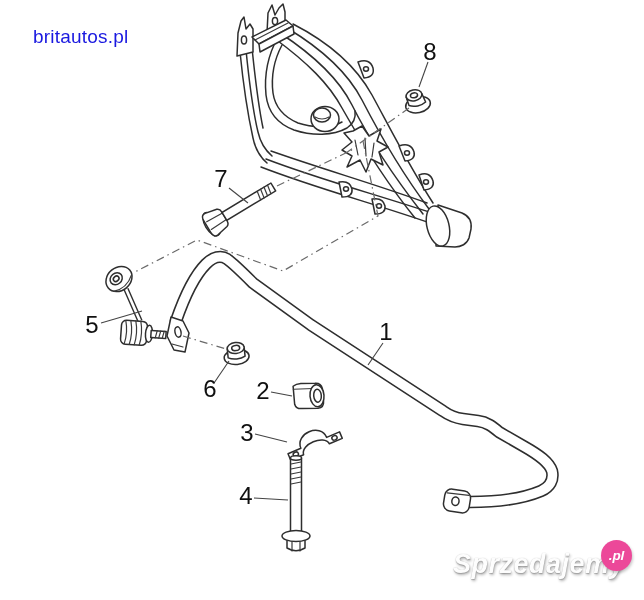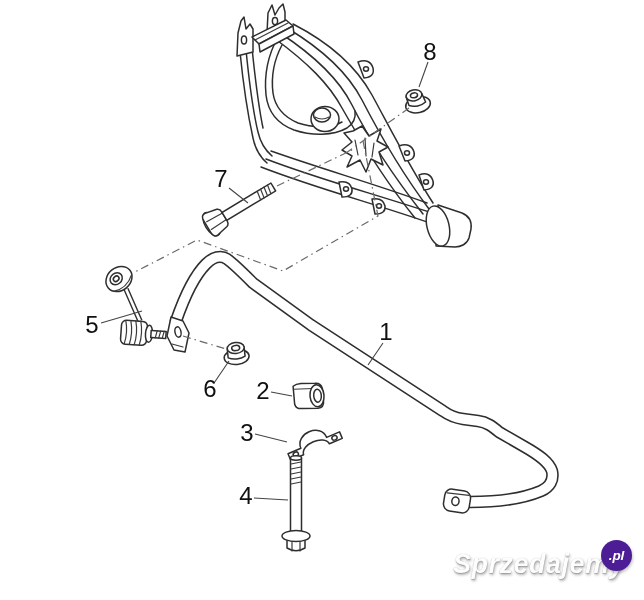--- a/index.html
+++ b/index.html
@@ -13,29 +13,30 @@
   svg .wh{fill:#ffffff;stroke:#2e2e2e;stroke-width:1.5;stroke-linejoin:round;}
   svg .cl{fill:none;stroke:#6a6a6a;stroke-width:1.2;stroke-dasharray:8 4 1.5 4;}
   svg .leader{fill:none;stroke:#444;stroke-width:1.1;}
   svg text.callout{font-family:"Liberation Sans",sans-serif;font-size:24px;fill:#101010;
                    text-anchor:middle;}
   .logo{position:absolute;left:453px;top:551px;width:190px;height:45px;}
   .logo-text{font-style:italic;font-weight:bold;font-size:27px;line-height:1;color:#fdfdfd;
              letter-spacing:0.5px;
              text-shadow:0 1px 1px rgba(0,0,0,0.18),1px 2px 3px rgba(0,0,0,0.30),0 0 1px rgba(0,0,0,0.22);}
   .logo-badge{position:absolute;left:148px;top:-11px;width:31px;height:31px;border-radius:50%;
-              background:#4c1d95;color:#ffffff;display:flex;align-items:center;justify-content:center;
+              background:#ec4899;color:#ffffff;display:flex;align-items:center;justify-content:center;
               font-style:italic;font-weight:bold;font-size:13.5px;
               box-shadow:1px 2px 3px rgba(0,0,0,0.22);}
 </style>
 </head>
 <body>
 
 <div class="stage">
 
+  <div class="watermark">britautos.pl</div>
 
   <svg class="diagram" width="644" height="600" viewBox="0 0 644 600">
 
     <g>
 
       <path class="ln" d="M 293,24 C 330,43 356,66 372,95 C 390,128 409,166 433,203"></path>
       <path class="ln" d="M 287,28 C 322,49 348,73 362,100 C 378,131 399,169 429,209"></path>
       <path class="ln" d="M 280,33 C 315,56 339,79 352,105 C 366,133 391,173 423,214"></path>
       <path class="ln" d="M 274,38 C 308,63 329,84 342,108 C 355,131 381,176 415,218"></path>
 

